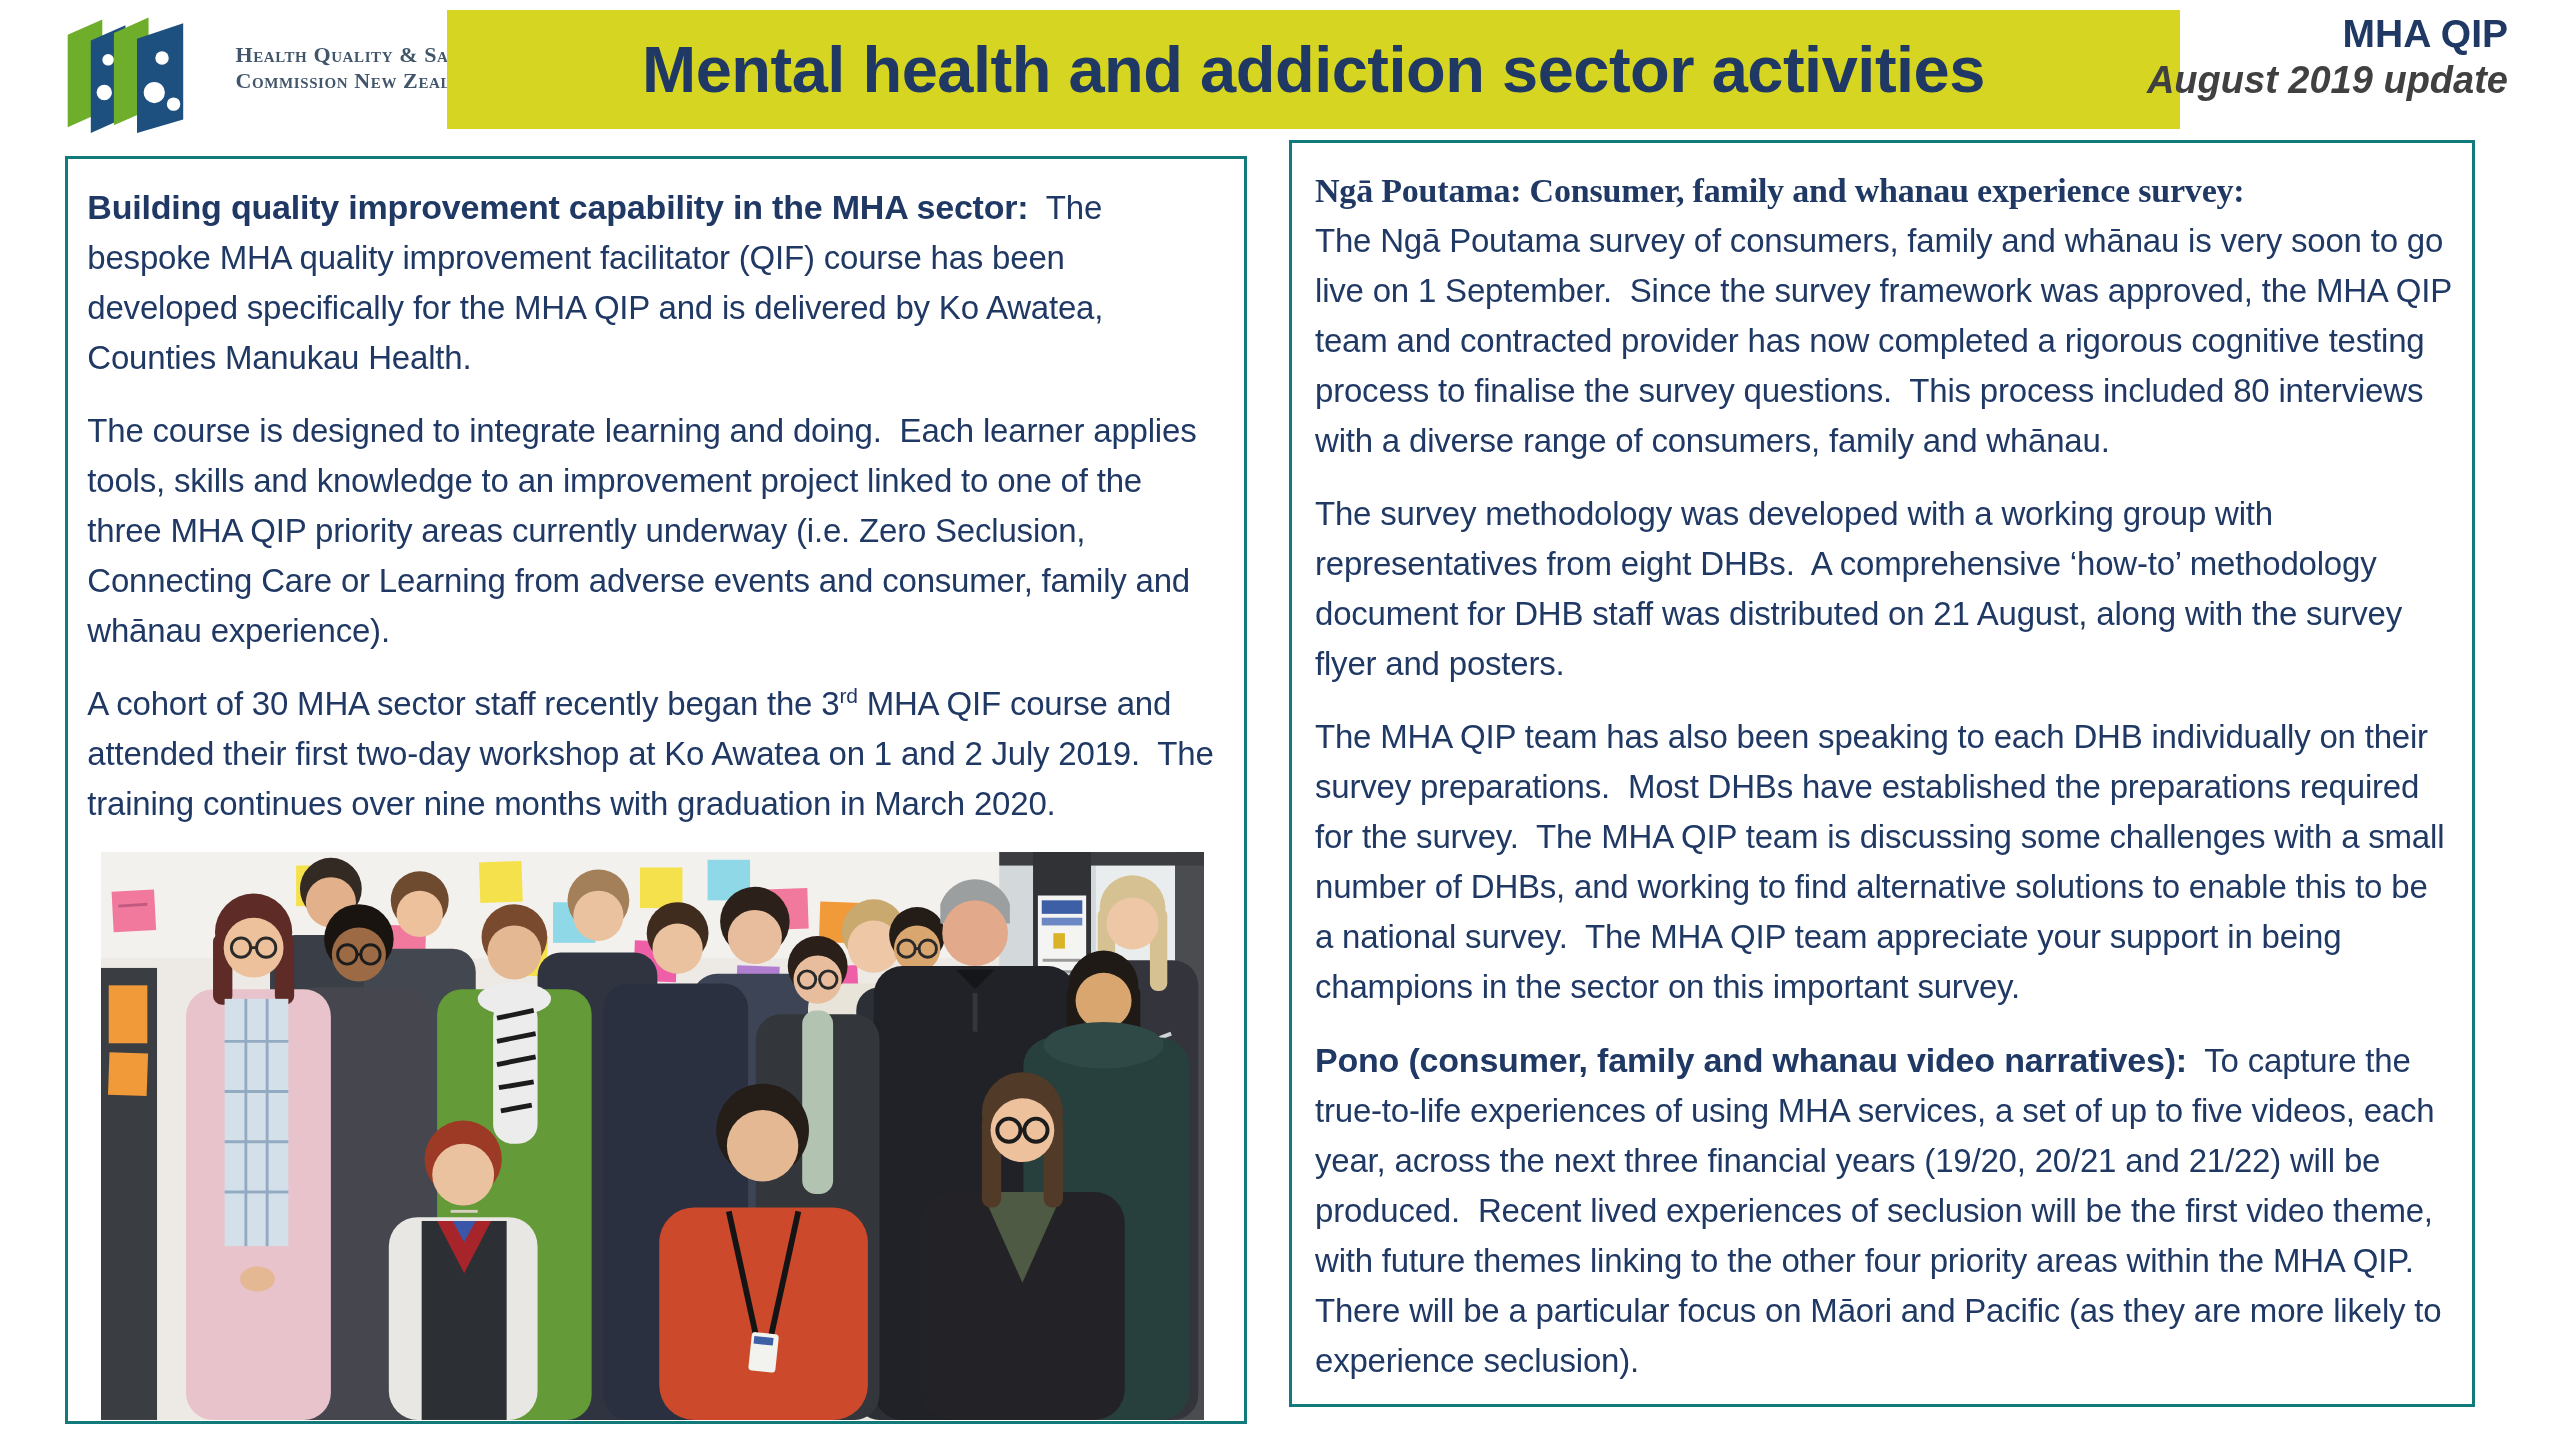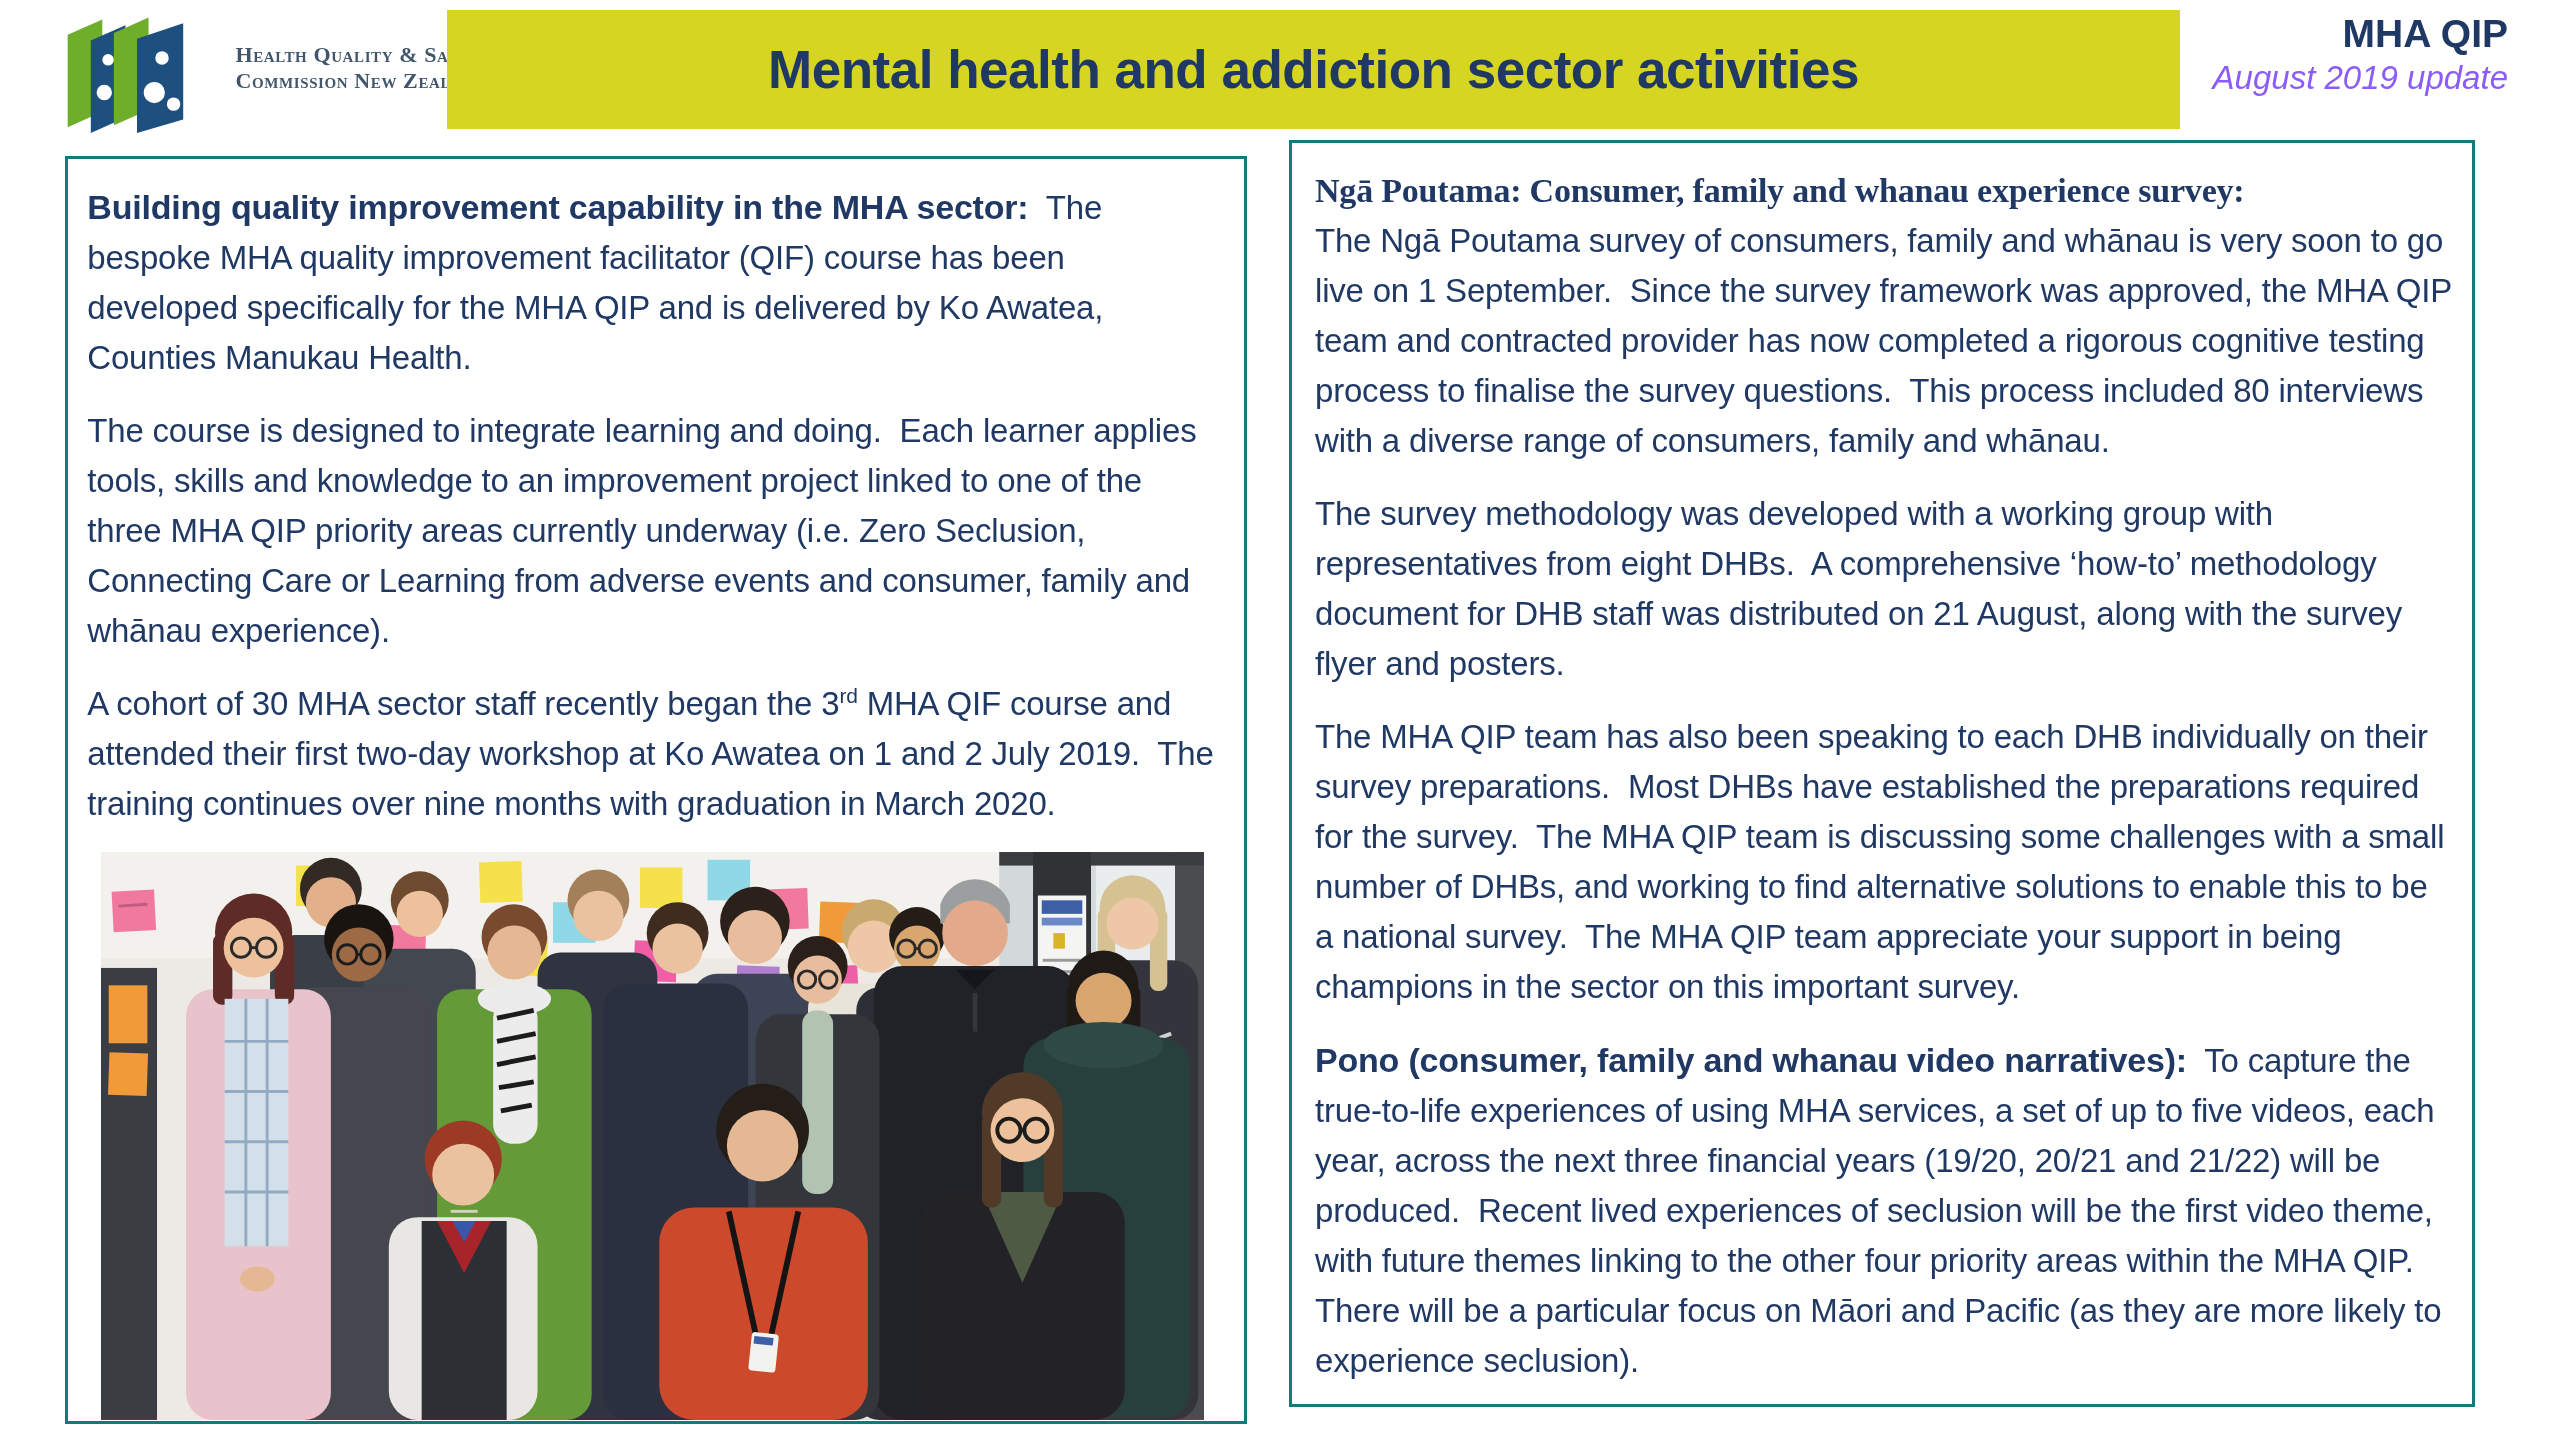--- a/index.html
+++ b/index.html
@@ -5,24 +5,24 @@
   html,body{margin:0;padding:0;background:#fff;}
   body{width:2576px;height:1449px;position:relative;overflow:hidden;
        font-family:"Liberation Sans",sans-serif;color:#1f3864;}
 
   
   .logo{position:absolute;left:54px;top:3.9px;display:flex;align-items:center;gap:15.5px;}
   .logo-text{font-family:"Liberation Serif",serif;font-variant:small-caps;
              color:#42566b;font-size:22px;line-height:1.22;letter-spacing:0.6px;font-weight:bold;}
   .banner{position:absolute;left:447px;top:9.7px;width:1733px;height:119px;background:#d6d622;
           display:flex;align-items:center;justify-content:center;}
-  .banner-title{font-size:53px;font-weight:bold;color:#1f3864;letter-spacing:-0.5px;}
+  .banner-title{font-size:65px;font-weight:bold;color:#1f3864;letter-spacing:-0.5px;}
   .brand{position:absolute;right:68px;top:11.6px;text-align:right;width:541px;}
   .brand-program{font-size:39px;font-weight:bold;color:#1f3864;letter-spacing:0;}
-  .brand-update{font-size:33px;font-weight:normal;font-style:italic;color:#8b5cf6;margin-top:3.9px;}
+  .brand-update{font-size:38px;font-weight:bold;font-style:italic;color:#404040;margin-top:3.9px;}
 
   
   .col{position:absolute;top:140px;box-sizing:border-box;border:3.9px solid #137a7c;
        font-size:33px;line-height:50px;letter-spacing:-0.2px;overflow:hidden;}
   .col-left{left:65px;width:1182px;height:1268px;padding:23px 29px 0 19.3px;margin-top:16px;}
   .col-right{left:1289px;width:1186px;height:1267px;padding:23px 19.3px 0 23px;}
   p{margin:0 0 23px 0;white-space:pre-wrap;}
   .h{font-weight:bold;font-size:34px;}
   .h-block{display:block;font-family:Liberation Serif, serif;}
   sup{font-size:21px;line-height:0;vertical-align:super;}

